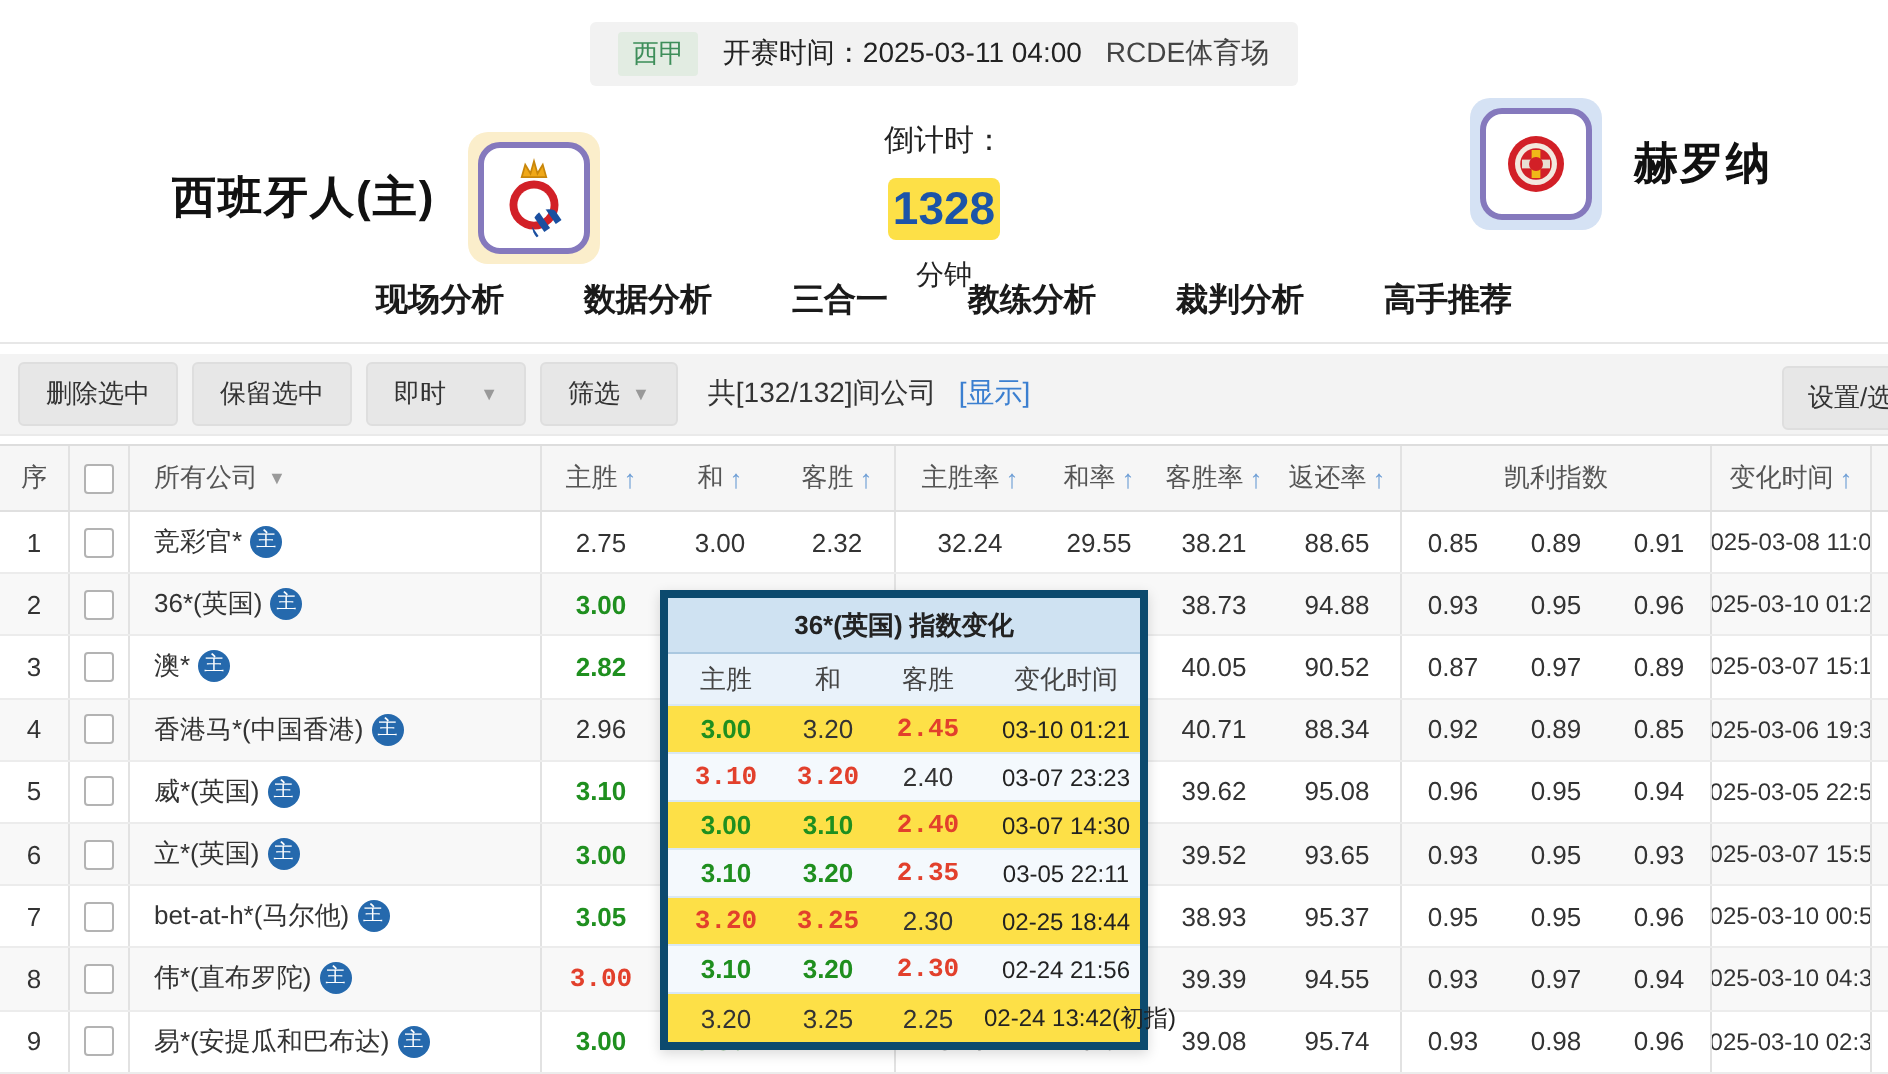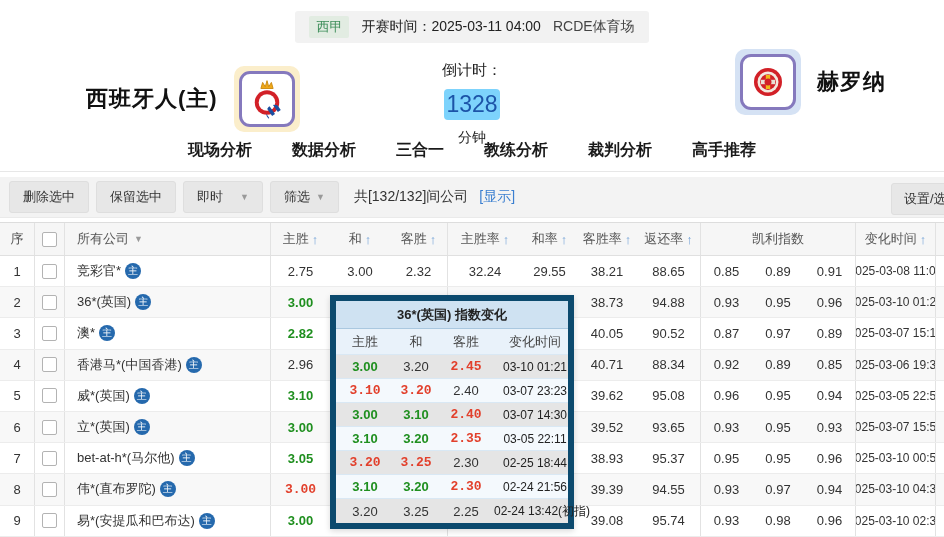--- a/index.html
+++ b/index.html
@@ -18,21 +18,21 @@
   .team-row { position:absolute; top:45px; left:0; right:0; height:80px; }
   .home-group { position:absolute; left:86px; top:21px; display:flex; align-items:center; gap:16px; }
   .away-group { position:absolute; right:58px; top:4px; display:flex; align-items:center; gap:16px; }
   .team-name { font-size:22px; font-weight:bold; color:#111; letter-spacing:1px; }
   .badge-outer { width:66px; height:66px; border-radius:10px; display:flex; align-items:center; justify-content:center; }
   .badge-outer.home { background:#fbeecb; }
   .badge-outer.away { background:#d5e2f4; }
   .badge-inner { width:56px; height:56px; background:#fff; border:3px solid #8579bd; border-radius:11px; display:flex; align-items:center; justify-content:center; }
   .countdown { position:absolute; left:0; right:0; top:16px; display:flex; justify-content:center; align-items:center; gap:9px;flex-direction:column; }
   .countdown-label { font-size:15px; color:#222; }
-  .countdown-value { font-size:23px; font-weight:normal; color:#1c54a8; background:#7dd3fc; border-radius:4px; padding:2px 2px; }
+  .countdown-value { font-size:23px; font-weight:bold; color:#1c54a8; background:#fde047; border-radius:4px; padding:2px 2px; }
   .countdown-unit { font-size:14px; color:#222; }
 
   
   .nav-tabs { position:absolute; top:130px; left:0; right:0; height:42px; display:flex; justify-content:center; align-items:center; gap:36px; border-bottom:1px solid #e7e7e7; }
   .tab { font-size:16px; font-weight:bold; color:#1a1a1a; cursor:pointer; padding:6px 2px; white-space:nowrap; }
   .tab.active { background:#ea4a0c; color:#fff; border-radius:18px; padding:7px 17px; }
 
   
   .toolbar { position:absolute; top:177px; left:0; right:0; height:41px; background:#f3f3f3; border-bottom:1px solid #eaeaea; display:flex; align-items:center; padding-left:9px; gap:7px; }
   .tbtn { background:#e7e7e7; border:1px solid #dedede; border-radius:3px; font-size:13px; color:#333; padding:6px 13px; display:flex; align-items:center; white-space:nowrap; }
@@ -53,21 +53,21 @@
   .cell.kelly-span { grid-column:span 3; }
   .cell.time { font-size:12px; color:#333; }
   .sort-up { color:#6f9fd6; font-weight:bold; margin-left:3px; font-size:13px; }
   .chev-small { color:#9a9a9a; font-size:9px; margin-left:5px; }
   .checkbox { width:15px; height:15px; border:1px solid #b3b3b3; border-radius:2px; background:#fff; display:inline-block; }
   .main-icon { width:16px; height:16px; border-radius:50%; background:#2569ad; color:#fff; font-size:10px; line-height:16px; text-align:center; margin-left:4px; flex:none; }
   .g { color:#1f8f1f; font-weight:bold; }
   .r { color:#e2402c; font-weight:bold;font-family:Liberation Mono, monospace; }
 
   
-  .popup { position:absolute; left:330px; top:295px; width:244px; background:#e5e5e5; border:6px solid #0c4a6e; box-shadow:0 2px 6px rgba(0,0,0,.15); }
+  .popup { position:absolute; left:330px; top:295px; width:244px; background:#fde047; border:4px solid #0c4a6e; box-shadow:0 2px 6px rgba(0,0,0,.15); }
   .popup-title { height:28px; background:#cfe2f2; display:flex; align-items:center; justify-content:center; font-size:13px; font-weight:bold; color:#222; border-bottom:1px solid #aac8e0; }
   .prow { display:grid; grid-template-columns:58px 44px 56px 82px; align-items:center; height:24px; font-size:13px; border-bottom:1px solid #d9e8f4; }
   .prow.phead { height:26px; background:#e9f2fa; color:#444; font-weight:normal; font-size:13px; }
   .prow:nth-child(even):not(.phead) { background:#f4f9fd; }
   .pcell { text-align:center; white-space:nowrap; }
   .pcell.ptime { font-size:12px; color:#222; }
   .prow:last-child { border-bottom:none; }
 </style>
 </head>
 <body>

